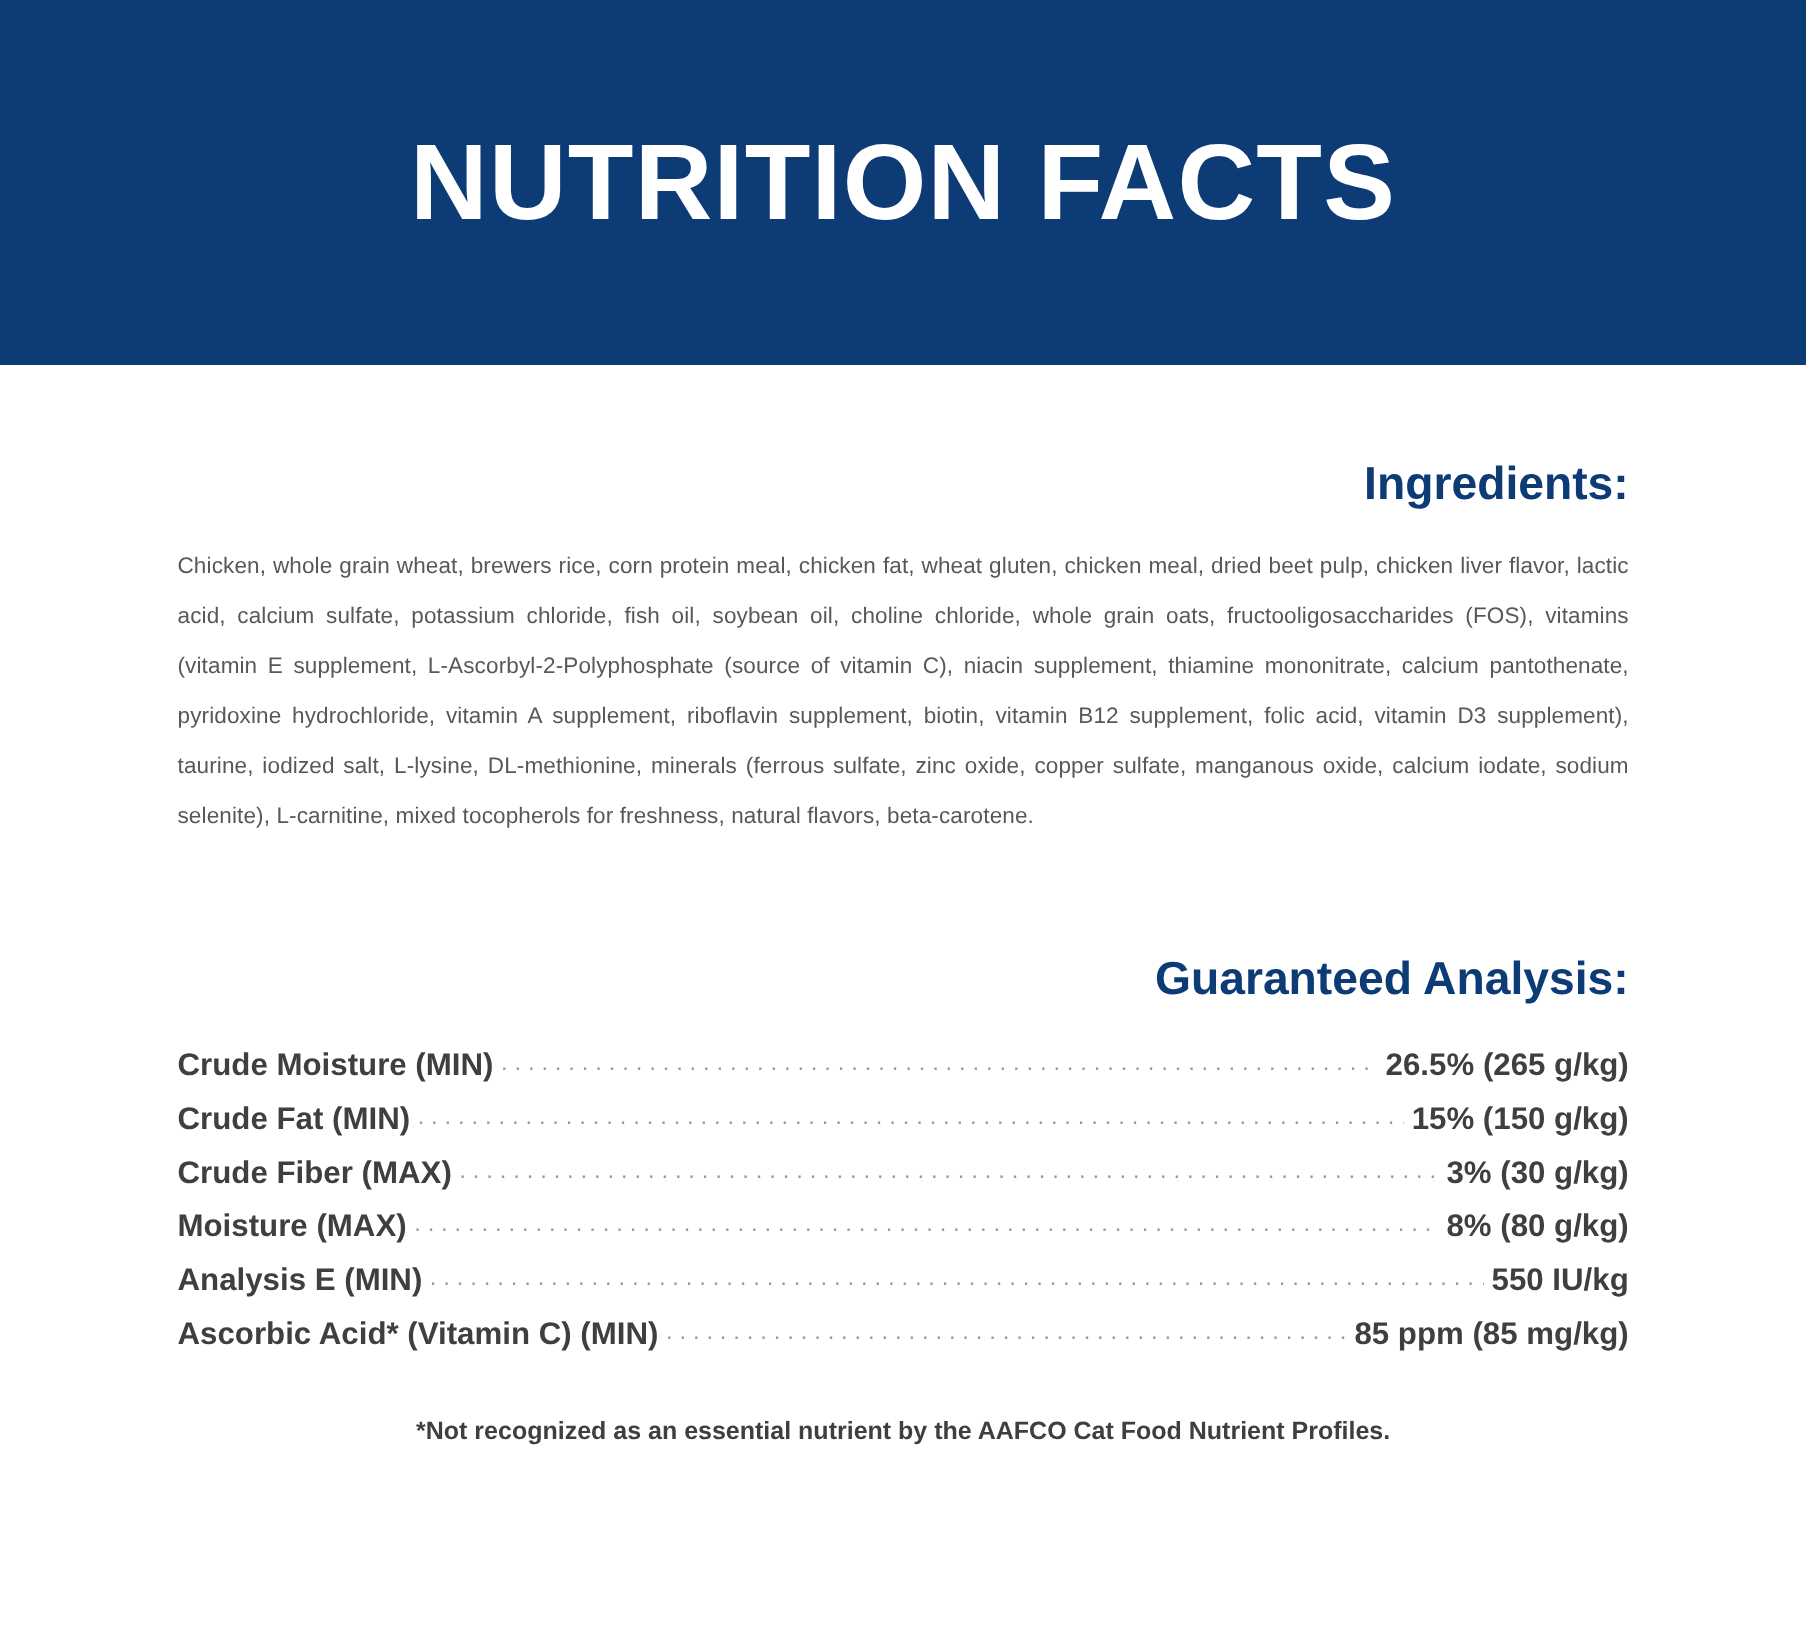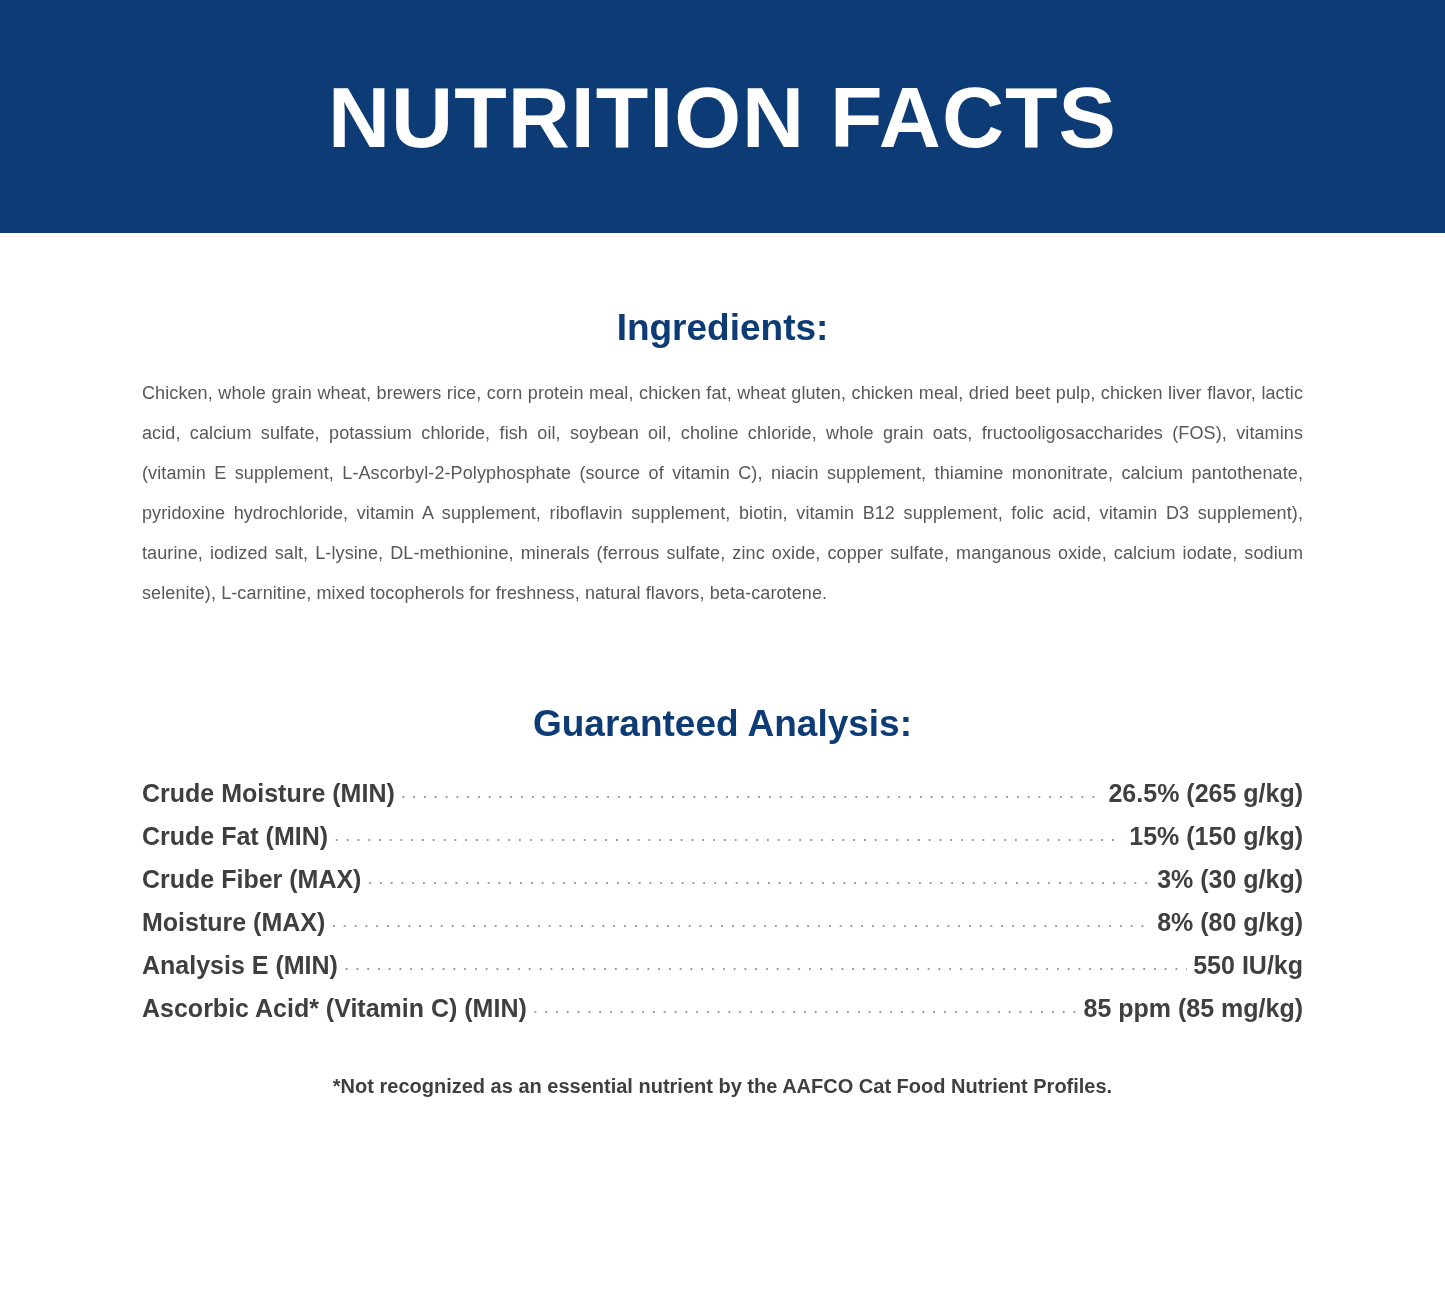--- a/index.html
+++ b/index.html
@@ -18,21 +18,21 @@
   .page {
     position: relative;
     width: 1445px;
     height: 1308px;
     box-sizing: border-box;
   }
 
   
   .header-banner {
     width: 100%;
-    height: 233px;
+    height: 292px;
     background: #0d3b76;
     display: flex;
     align-items: center;
     justify-content: center;
     box-sizing: border-box;
   }
   .header-title {
     color: #ffffff;
     font-size: 86px;
     font-weight: bold;
@@ -47,21 +47,21 @@
   
   .content {
     padding: 0 142px;
     box-sizing: border-box;
   }
 
   .section-heading {
     color: #0d3b76;
     font-size: 37px;
     font-weight: bold;
-    text-align: center;
+    text-align: right;
     margin: 0;
     padding: 0;
   }
 
   .ingredients-heading {
     margin-top: 74px;
   }
 
   .ingredients-body {
     margin-top: 24px;

